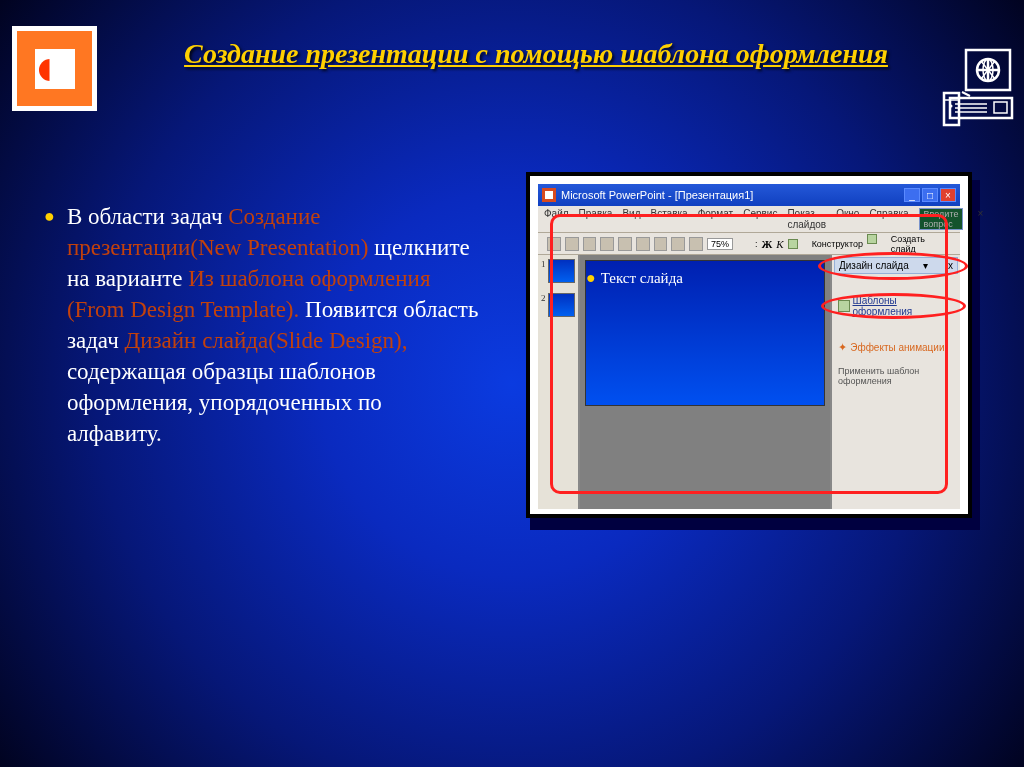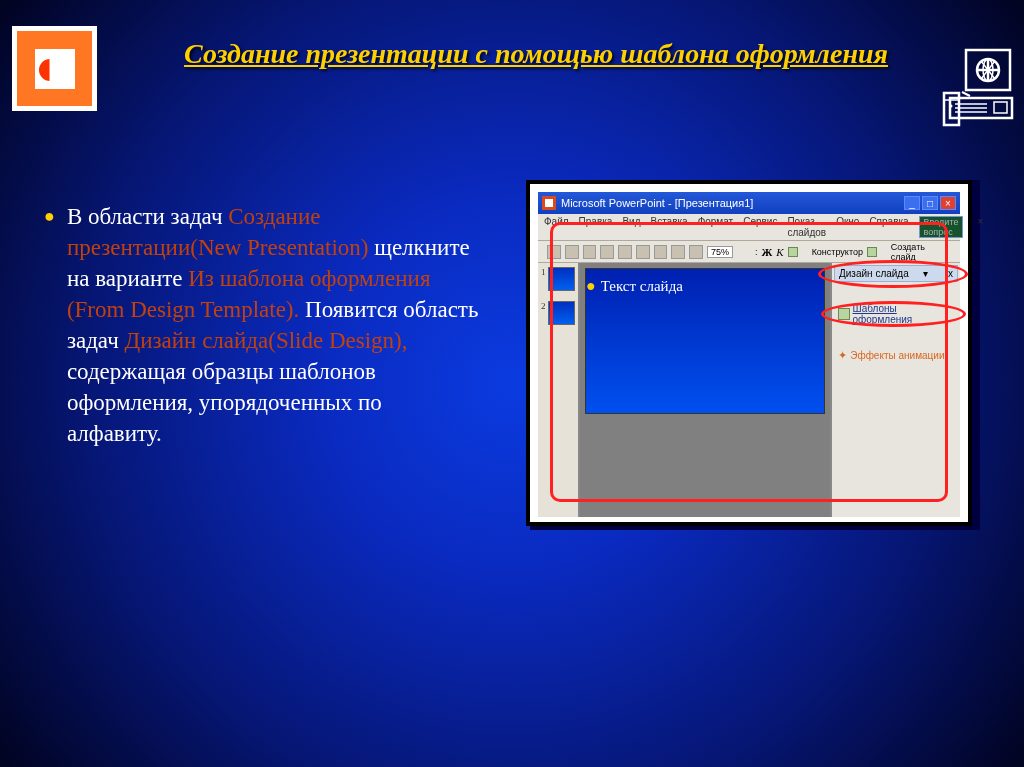--- a/index.html
+++ b/index.html
@@ -56,21 +56,21 @@
     .step-label { color: #ffd000; text-decoration: underline; font-weight: bold; }
     .bullet-row { display: flex; margin-top: 6px; }
     .bullet-dot { color: #ffd000; font-size: 18px; margin-right: 12px; margin-left: 4px; line-height: 31px; }
     .body-para .yl { color: #c2410c; }
     .shadow-plate {
       position: absolute; top: 180px; left: 530px;
       width: 450px; height: 350px;
       background: #000040;
     }
     .screenshot {
-      position: absolute; top: 180px; left: 526px;
+      position: absolute; top: 172px; left: 526px;
       width: 446px; height: 346px;
       background: #fff;
       border: 4px solid #000;
     }
     .sshot-inner {
       position: absolute; inset: 8px;
       background: #fff;
     }
     .titlebar {
       display: flex; align-items: center;
@@ -110,21 +110,21 @@
       background: #e8e4de; height: 22px;
       display: flex; align-items: center; gap: 4px;
       padding: 0 9px; border-bottom: 1px solid #b0a898;
       font-family: Tahoma, sans-serif; font-size: 9px;
     }
     .tb-icon { width: 14px; height: 14px; background: #c8c0b0; border: 1px solid #999; }
     .tb-zoom { background:#fff; border:1px solid #999; padding:0 3px; font-size:9px; }
     .tb-divider { flex: 0 0 6px; }
     .tb-format-b { font-weight: bold; font-family: "Times New Roman"; font-size: 11px; }
     .tb-format-i { font-style: italic; font-family: "Times New Roman"; font-size: 11px; }
-    .tb-link { color: #000; display:flex; align-items:center; gap:14px; }
+    .tb-link { color: #000; display:flex; gap:14px; }
     .tb-sq { width:10px; height:10px; background:#b8d4a0; border:1px solid #6a8a50; }
     .content-area { display: flex; height: calc(100% - 68px); }
     .thumbs { width: 42px; background: #e6e2d8; border-right: 2px solid #888; padding: 4px 3px; }
     .thumb { width: 32px; height: 24px; background: linear-gradient(#0030c0,#0060f0); border: 1px solid #666; margin-bottom: 4px; }
     .thumb-num { font-size: 9px; font-family: Tahoma; color:#333; }
     .thumb-row { display:flex; align-items:flex-start; gap:2px; margin-bottom:6px; }
     .slide-area { flex: 1; background: #808080; padding: 5px; position: relative; }
     .main-slide {
       width: 100%; height: 60%;
       background: linear-gradient(180deg, #0020b0 0%, #0050f0 100%);
@@ -279,16 +279,17 @@
         </div>
         <div style="height:18px"></div>
         <div class="tp-item">
           <span style="width:12px;height:12px;background:#b8d4a0;border:1px solid #6a8a50;margin-right:3px;"></span>
           <span class="tp-link">Шаблоны оформления</span>
         </div>
         <div class="tp-item tp-link-orange" style="margin-top:18px">
           <span class="tp-star">✦</span>
             <span>Эффекты анимации</span>
         </div>
+        <div class="tp-item" style="font-size:9px;color:#555;margin-top:6px">Применить шаблон оформления</div>
       </div>
     </div>
   </div>
 </div>
 
 </body></html>

